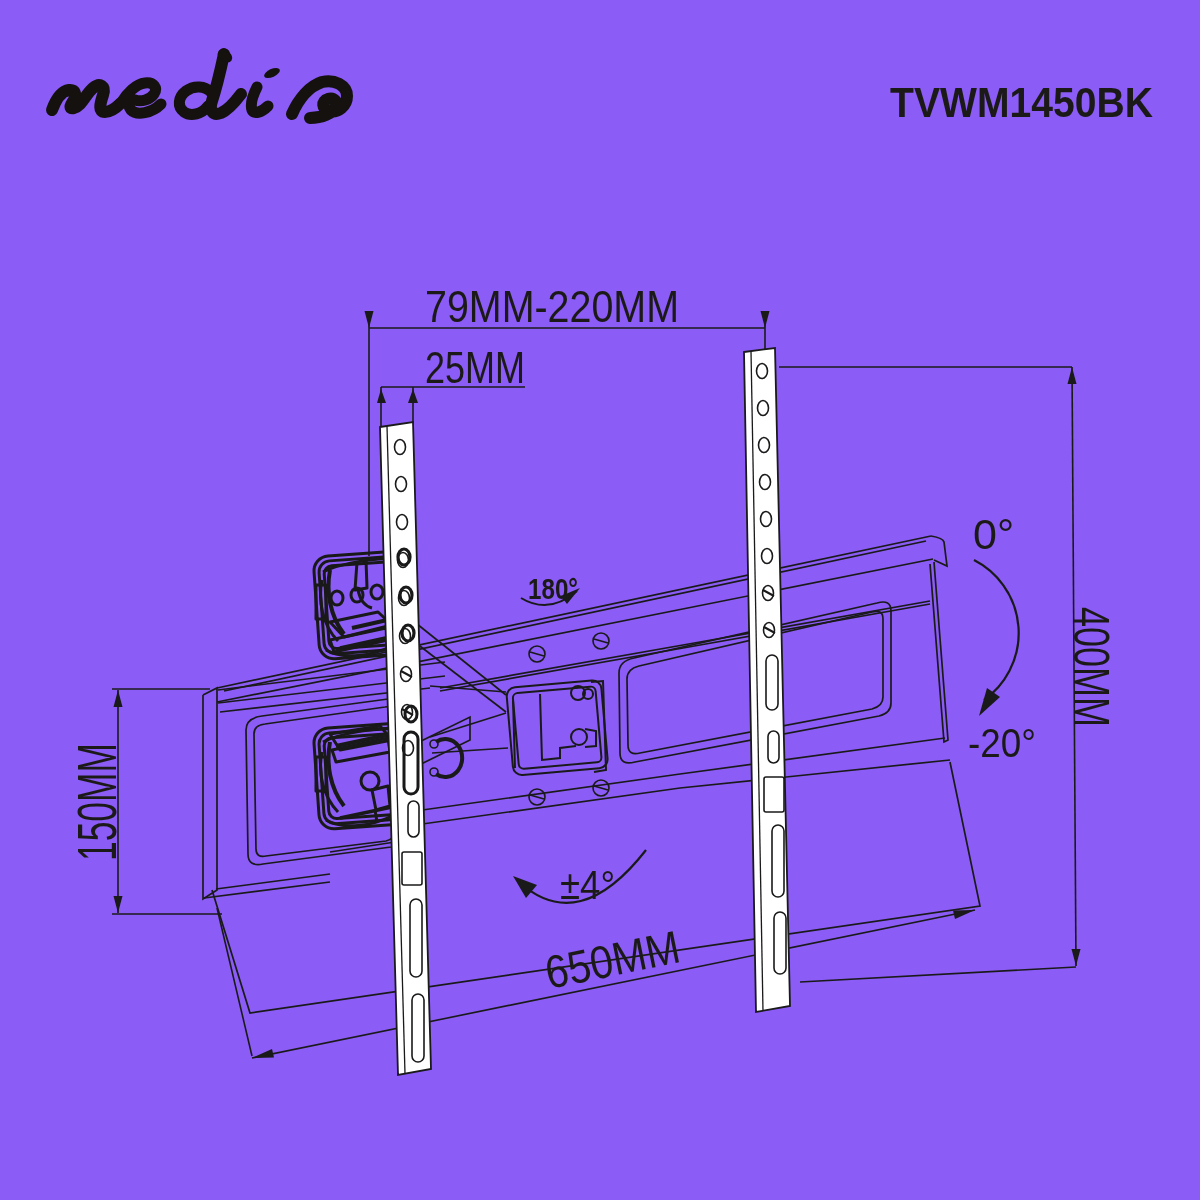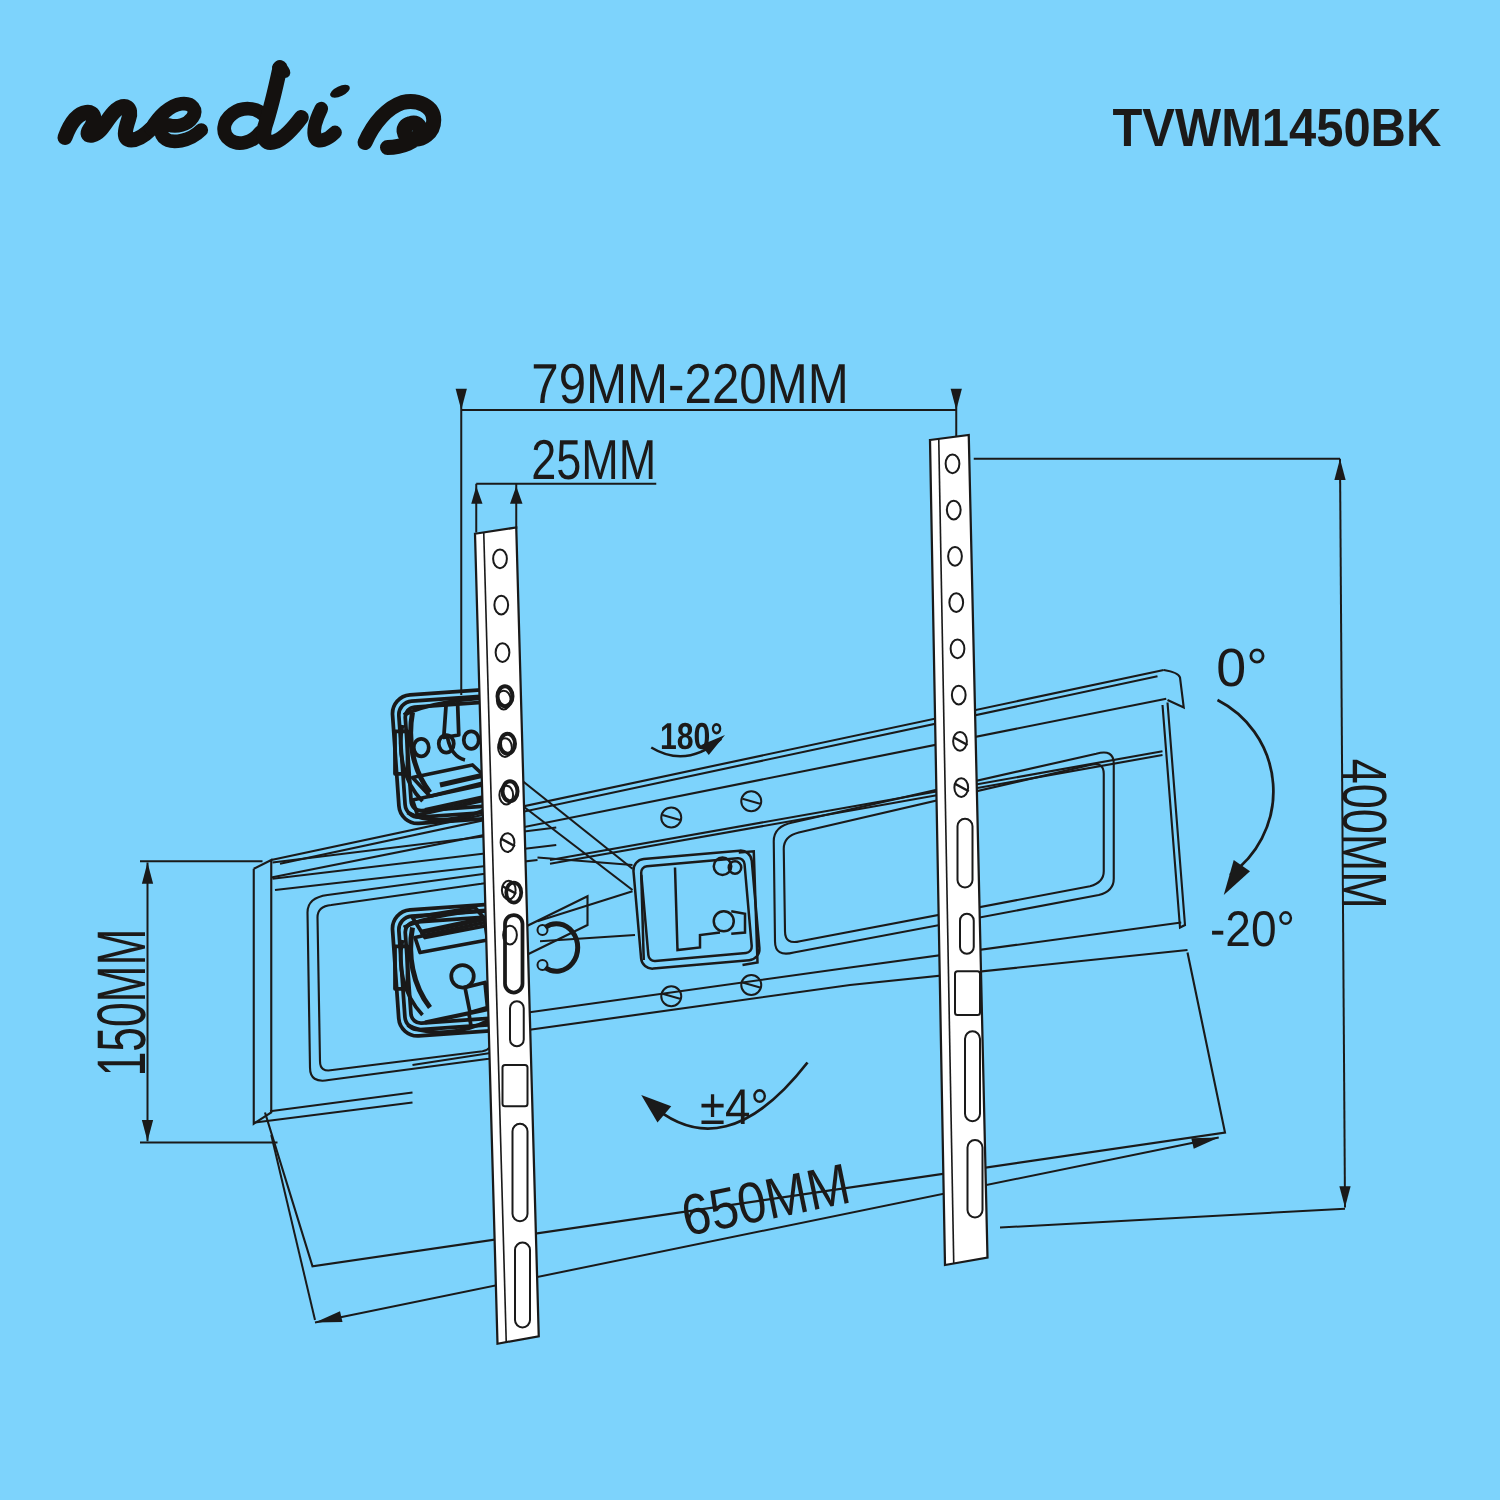--- a/index.html
+++ b/index.html
@@ -1,16 +1,16 @@
 <!DOCTYPE html>
 <html><head>
 <meta charset="utf-8">
 <style>
   html,body{margin:0;padding:0;background:#ffffff;}
-  .page{width:1200px;height:1200px;position:relative;background:#7dd3fc;overflow:hidden;}
+  .page{width:1200px;height:1200px;position:relative;background:#8b5cf6;overflow:hidden;}
   svg{position:absolute;top:0;left:0;}
   text{font-family:"Liberation Sans", sans-serif;fill:#1c1a19;}
 </style>
 </head>
 <body>
 
 <div class="page">
 <svg width="1200" height="1200" viewBox="0 0 1200 1200" fill="none" stroke="none">
 
 <g id="logo" stroke="#14110f" fill="none" stroke-linecap="round" stroke-linejoin="round" transform="translate(-8,0)">

